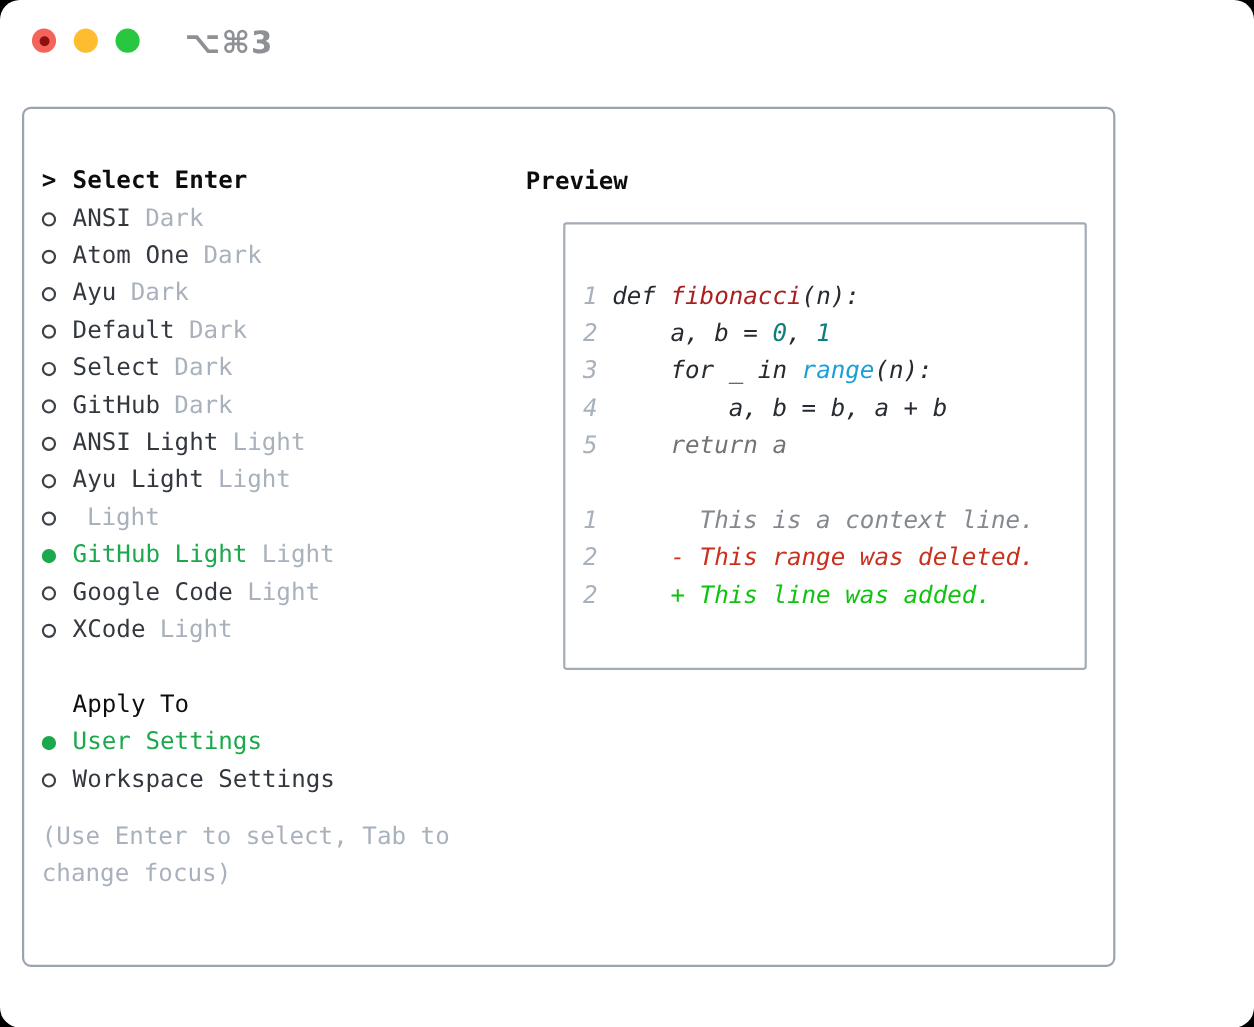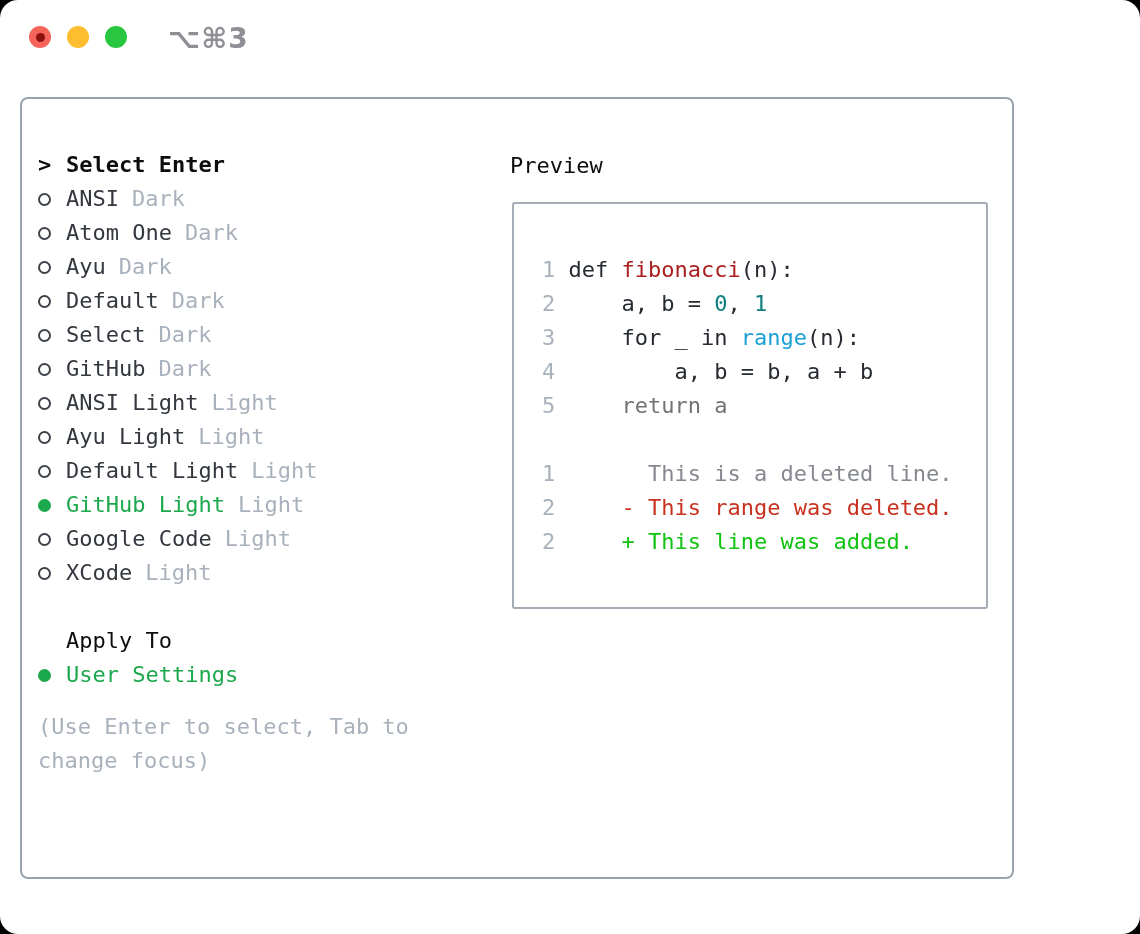--- a/index.html
+++ b/index.html
@@ -40,27 +40,27 @@
   .row.selected .item-name{color:var(--c-accent_green,#18a84b);}
   .tag{color:var(--c-tag_text,#a8b1bc);margin-left:13px;}
   .apply-title{color:var(--c-header_text,#0d0d0d);text-align:right;}
   .spacer{height:34px;}
   .hint{
     margin-top:18px;width:420px;line-height:34px;
     color:var(--c-hint_text,#a8b1bc);
   }
   
   .preview-title{
-    position:absolute;left:488px;top:49px;height:34px;display:flex;align-items:center;
-    font-size:22px;font-weight:normal;color:var(--c-header_text,#0d0d0d);
+    position:absolute;left:456px;top:49px;height:34px;display:flex;align-items:center;
+    font-size:22px;font-weight:bold;color:var(--c-header_text,#0d0d0d);
   }
   .preview-box{
     position:absolute;left:490px;top:103px;width:476px;height:407px;
     border:2px solid var(--c-box_border,#a3abb5);border-radius:3px;
-    box-sizing:border-box;padding:49px 0 0 28px;overflow:hidden;
+    box-sizing:border-box;padding:49px 0 0 16px;overflow:hidden;font-style:italic;
   }
   .pline{white-space:pre;font-size:22px;line-height:34px;height:34px;}
 </style>
 </head>
 <body>
 
 <div class="window">
 
   <div class="titlebar">
     <div class="traffic-lights">
@@ -83,50 +83,51 @@
 
       <div id="theme-items">
           <div class="row item"><span class="marker"><span class="ring"></span></span><span class="item-name">ANSI</span><span class="tag">Dark</span></div>
           <div class="row item"><span class="marker"><span class="ring"></span></span><span class="item-name">Atom One</span><span class="tag">Dark</span></div>
           <div class="row item"><span class="marker"><span class="ring"></span></span><span class="item-name">Ayu</span><span class="tag">Dark</span></div>
           <div class="row item"><span class="marker"><span class="ring"></span></span><span class="item-name">Default</span><span class="tag">Dark</span></div>
           <div class="row item"><span class="marker"><span class="ring"></span></span><span class="item-name">Select</span><span class="tag">Dark</span></div>
           <div class="row item"><span class="marker"><span class="ring"></span></span><span class="item-name">GitHub</span><span class="tag">Dark</span></div>
           <div class="row item"><span class="marker"><span class="ring"></span></span><span class="item-name">ANSI Light</span><span class="tag">Light</span></div>
           <div class="row item"><span class="marker"><span class="ring"></span></span><span class="item-name">Ayu Light</span><span class="tag">Light</span></div>
-          <div class="row item"><span class="marker"><span class="ring"></span></span><span class="item-name">Default Light</span><span class="tag">Light</span></div>
+          <div class="row item"><span class="marker"><span class="ring"></span></span><span class="tag">Light</span></div>
           <div class="row item selected"><span class="marker"><span class="ring filled"></span></span><span class="item-name">GitHub Light</span><span class="tag">Light</span></div>
           <div class="row item"><span class="marker"><span class="ring"></span></span><span class="item-name">Google Code</span><span class="tag">Light</span></div>
           <div class="row item"><span class="marker"><span class="ring"></span></span><span class="item-name">XCode</span><span class="tag">Light</span></div>
         </div>
 
       <div class="spacer"></div>
 
       <div class="row">
         <span class="marker"></span>
         <span class="apply-title">Apply To</span>
       </div>
 
       <div id="apply-items">
           <div class="row item selected"><span class="marker"><span class="ring filled"></span></span><span class="item-name">User Settings</span></div>
+          <div class="row item"><span class="marker"><span class="ring"></span></span><span class="item-name">Workspace Settings</span></div>
         </div>
 
       <div class="hint">(Use Enter to select, Tab to change focus)</div>
     </div>
 
     <div class="preview-title">Preview</div>
 
     <div class="preview-box">
       <div id="preview-lines">
           <div class="pline"><span style="color: rgb(168, 177, 188);">1 </span><span style="color: rgb(38, 43, 49);">def </span><span style="color: rgb(169, 30, 30);">fibonacci</span><span style="color: rgb(38, 43, 49);">(n):</span></div>
           <div class="pline"><span style="color: rgb(168, 177, 188);">2 </span><span style="color: rgb(38, 43, 49);">    a, b = </span><span style="color: rgb(13, 125, 125);">0</span><span style="color: rgb(38, 43, 49);">, </span><span style="color: rgb(13, 125, 125);">1</span></div>
           <div class="pline"><span style="color: rgb(168, 177, 188);">3 </span><span style="color: rgb(38, 43, 49);">    for _ in </span><span style="color: rgb(26, 160, 215);">range</span><span style="color: rgb(38, 43, 49);">(n):</span></div>
           <div class="pline"><span style="color: rgb(168, 177, 188);">4 </span><span style="color: rgb(38, 43, 49);">        a, b = b, a + b</span></div>
           <div class="pline"><span style="color: rgb(168, 177, 188);">5 </span><span style="color: #737373;">    return a</span></div>
           <div class="pline"></div>
-          <div class="pline"><span style="color: rgb(168, 177, 188);">1 </span><span style="color: rgb(133, 137, 143);">      This is a deleted line.</span></div>
+          <div class="pline"><span style="color: rgb(168, 177, 188);">1 </span><span style="color: rgb(133, 137, 143);">      This is a context line.</span></div>
           <div class="pline"><span style="color: rgb(168, 177, 188);">2 </span><span style="color: rgb(201, 49, 31);">    - This range was deleted.</span></div>
           <div class="pline"><span style="color: rgb(168, 177, 188);">2 </span><span style="color: rgb(16, 195, 16);">    + This line was added.</span></div>
         </div>
     </div>
 
   </div>
 </div>
 
 </body></html>

